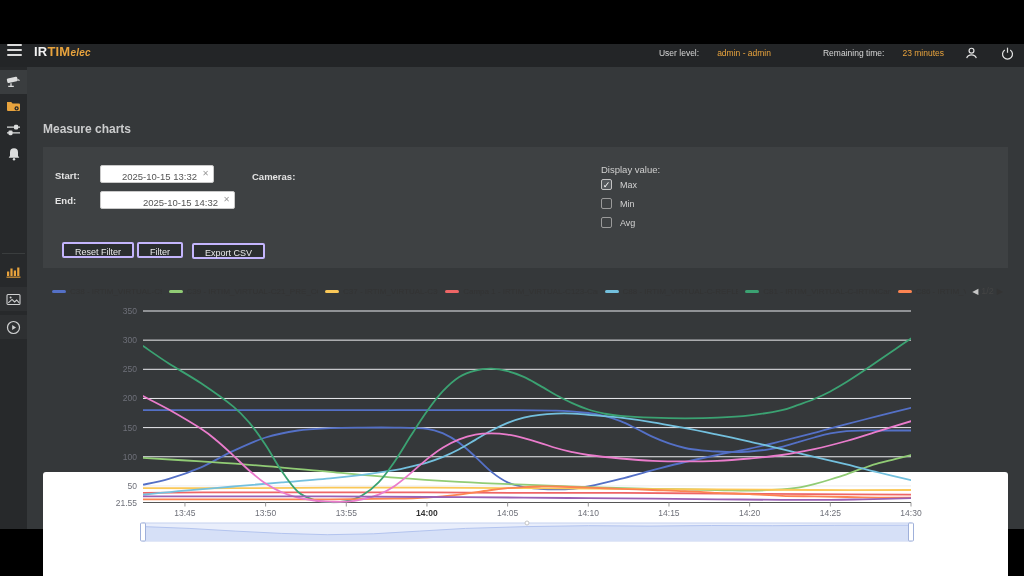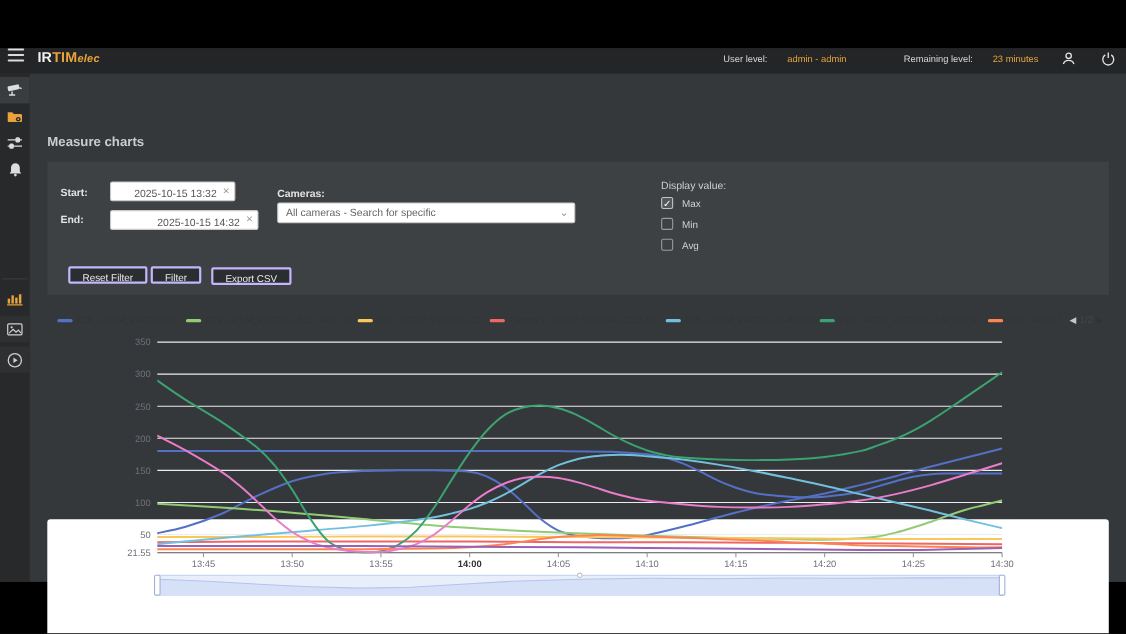--- a/index.html
+++ b/index.html
@@ -77,21 +77,21 @@
           <span></span>
           <span></span>
       </div>
       <div class="logo">
         <span class="w">IR</span><span class="y">TIM</span><span class="elec">elec</span>
       </div>
       <div class="hdr-right">
         <span>User level:</span>
         <span class="hl-val">admin - admin</span>
         <span class="gap24"></span>
-        <span>Remaining level:</span>
+        <span>Remaining time:</span>
         <span class="hl-val">23 minutes</span>
         <span class="hicon">
           <svg width="15" height="15" viewBox="0 0 16 16" fill="none" stroke="#e3e3e3" stroke-width="1.3">
             <circle cx="8" cy="5" r="2.6"></circle>
               <path d="M2.9 13a5.3 4.8 0 0 1 10.2 0"></path>
           </svg>
         </span>
         <span class="hicon">
           <svg width="15" height="15" viewBox="0 0 16 16" fill="none" stroke="#e3e3e3" stroke-width="1.3">
             <path d="M5.1 4.2a5.3 5.3 0 1 0 5.8 0"></path>
@@ -165,24 +165,20 @@
         <input value="2025-10-15 13:32" style="">
         <span class="clear-x">✕</span>
       </div>
       <div class="flabel" style="top:48px;left:12px">End:</div>
       <div class="tinput" style="top:44px;left:57px;width:135px">
         <input value="2025-10-15 14:32" style="">
         <span class="clear-x">✕</span>
       </div>
 
       <div class="flabel" style="top:24px;left:209px">Cameras:</div>
-      <div class="selectbox" style="top:37px;left:209px;width:271px">
-        <span>All cameras - Search for specific</span>
-        <span class="chev">⌄</span>
-      </div>
 
       <div class="flabel light" style="top:17px;left:558px">Display value:</div>
       <div id="display-checks">
           <div class="cb-row" style="top: 32px; left: 558px;">
             <span class="cb on">✓</span>
             <span class="cb-lab">Max</span>
           </div>
           <div class="cb-row" style="top: 51px; left: 558px;">
             <span class="cb"></span>
             <span class="cb-lab">Min</span>

